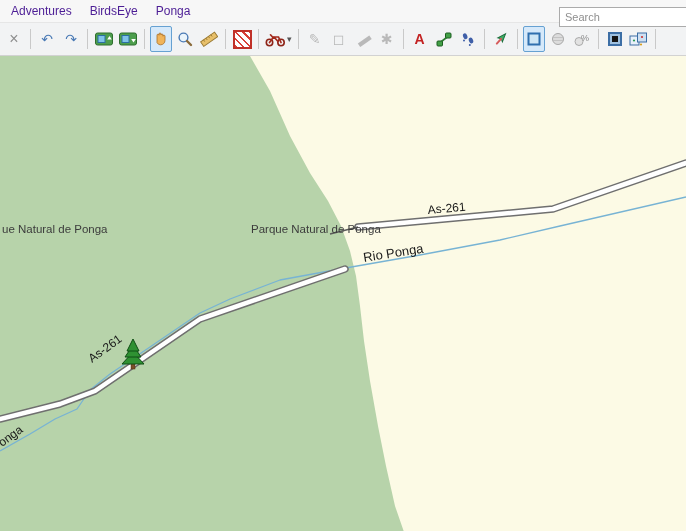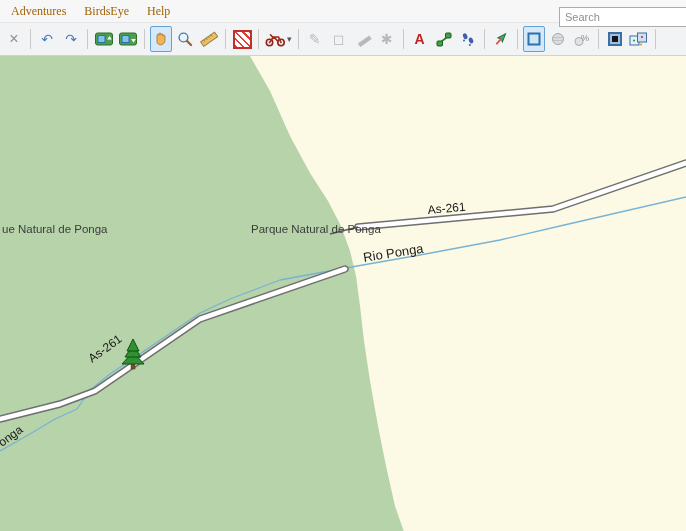--- a/index.html
+++ b/index.html
@@ -1,21 +1,21 @@
 <!DOCTYPE html>
 <html><head>
 <meta charset="utf-8">
 <style>
   html,body{margin:0;padding:0;}
   body{font-family:"Liberation Sans",sans-serif;background:#fff;}
   .window{position:relative;width:686px;height:531px;overflow:hidden;background:#fff;}
 
   
   .menubar{height:22px;background:#f7f7f7;display:flex;align-items:center;padding-left:2px;}
-  .menu-item{font-size:12px;color:#a16207;padding:3px 9px;cursor:default;font-family:Liberation Serif, serif;}
+  .menu-item{font-size:12px;color:#4c1d95;padding:3px 9px;cursor:default;}
 
   .searchbox{position:absolute;top:7px;right:-2px;width:122px;height:18px;border:1px solid #ababab;
     font-size:11px;padding:0 0 0 5px;color:#333;outline:none;background:#fff;font-family:"Liberation Sans",sans-serif;}
   .searchbox::placeholder{color:#8f8f8f;}
 
   
   .toolbar{height:32px;background:#f2f3f4;border-top:1px solid #e6e6e6;border-bottom:1px solid #d2d2d2;
     display:flex;align-items:center;padding-left:2px;}
   .tbi{min-width:20px;height:24px;display:flex;align-items:center;justify-content:center;
     border:1px solid transparent;border-radius:2px;margin:0 1px;}
@@ -37,21 +37,21 @@
   .map text{font-family:"Liberation Sans",sans-serif;}
 </style>
 </head>
 <body>
 
 <div class="window">
 
   <div class="menubar">
     <span class="menu-item">Adventures</span>
     <span class="menu-item">BirdsEye</span>
-    <span class="menu-item">Help</span>
+    <span class="menu-item">Ponga</span>
   </div>
   <input class="searchbox" type="text" placeholder="Search" style="">
 
   <div class="toolbar">
 
     <span class="tbi">
         <span class="g gray" style="font-size:16px;">×</span>
       </span>
     <span class="tbsep"></span>
 

